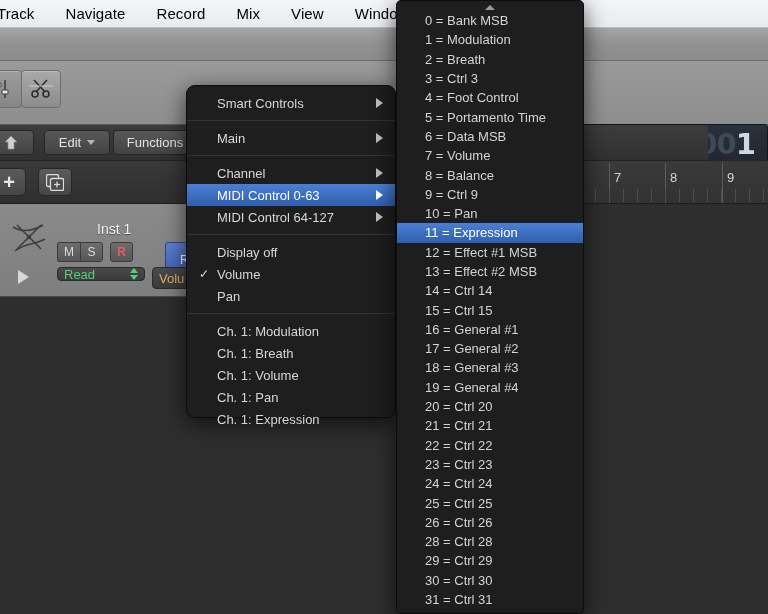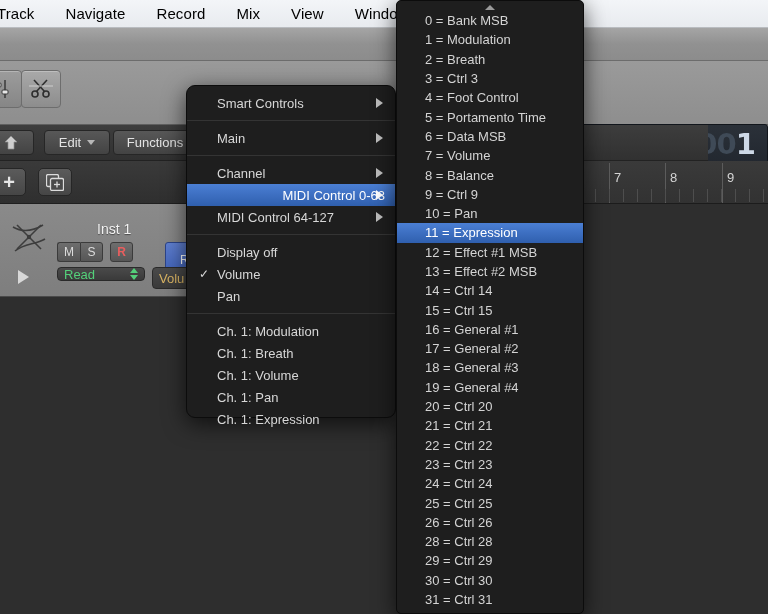--- a/index.html
+++ b/index.html
@@ -221,21 +221,21 @@
     position: absolute; left: 186px; top: 85px; width: 210px; height: 333px;
     background: #1e1e1e; border: 1px solid #0c0c0c; border-radius: 9px;
     box-shadow: 0 6px 22px rgba(0,0,0,.65);
     padding: 6px 0; z-index: 40;
   }
   .mi {
     position: relative; height: 22px; display: flex; align-items: center;
     padding: 0 10px 0 30px; color: #d7d7d7; font-size: 13px;
     white-space: nowrap;
   }
-  .mi.sel { background: linear-gradient(to bottom, #4b7fd4, #2f5fae); color: #fff; justify-content: flex-end; }
+  .mi.sel { background: linear-gradient(to bottom, #4b7fd4, #2f5fae); color: #fff; }
   .mi .arrow {
     position: absolute; right: 12px; top: 50%; transform: translateY(-50%);
     width: 0; height: 0; border-top: 5px solid transparent;
     border-bottom: 5px solid transparent; border-left: 7px solid #bdbdbd;
   }
   .mi.sel .arrow { border-left-color: #fff; }
   .mi .check {
     position: absolute; left: 12px; top: 50%; transform: translateY(-50%);
     color: #d7d7d7; font-size: 12px;
   }

